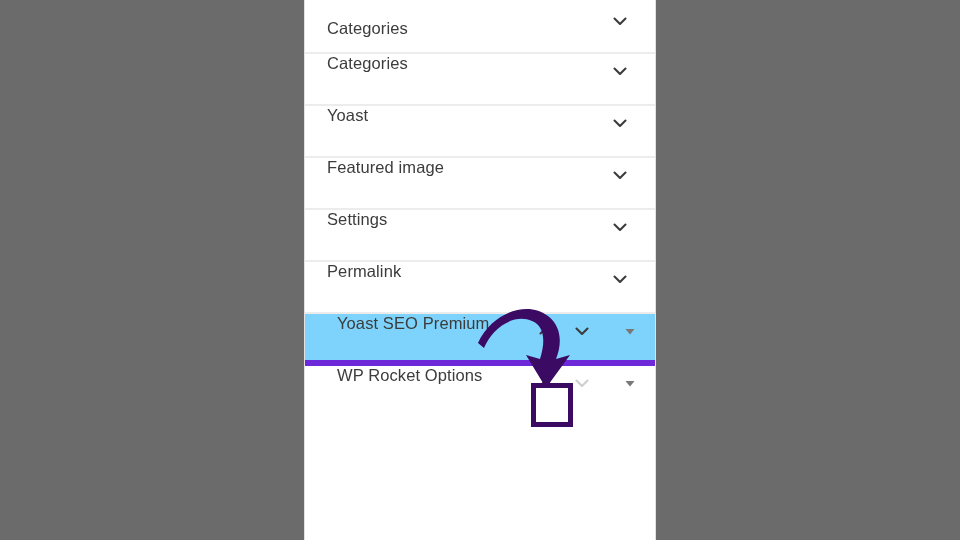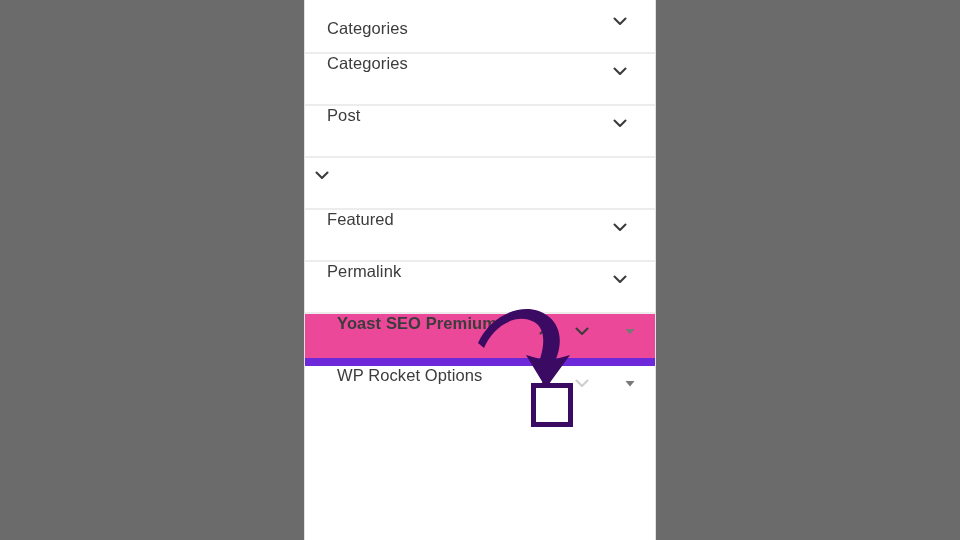--- a/index.html
+++ b/index.html
@@ -44,23 +44,22 @@
     border-bottom: 2px solid #ececec;
     background: #ffffff;
   }
   .row.first {
     
     height: 54px;
     align-items: flex-end;
     padding-bottom: 14px;
   }
   .row.hovered {
-    background: #ec4899;
-    border-bottom: 8px solid #6d28d9;
-    font-weight: bold;
+    background: #7dd3fc;
+    border-bottom: 6px solid #6d28d9;
   }
   .row.last {
     border-bottom: none;
   }
 
   .row-label {
     font-size: 16.5px;
     color: #3c3c3c;
     letter-spacing: 0.1px;
     white-space: nowrap;
@@ -157,42 +156,43 @@
       <span class="ctrls">
         <span class="chev collapse-chev">
           <svg width="20" height="20" viewBox="0 0 20 20" fill="none">
               <path class="stroke" d="M4.5 7.5 L10 13 L15.5 7.5" stroke-width="2.1" stroke-linecap="round" stroke-linejoin="round"></path>
             </svg>
         </span>
       </span>
     </div>
 
     <div class="row">
-      <span class="row-label">Post</span>
-      <span class="ctrls">
-        <span class="chev collapse-chev">
-          <svg width="20" height="20" viewBox="0 0 20 20" fill="none">
-              <path class="stroke" d="M4.5 7.5 L10 13 L15.5 7.5" stroke-width="2.1" stroke-linecap="round" stroke-linejoin="round"></path>
-            </svg>
-        </span>
-      </span>
-    </div>
-
-    <div class="row">
-      <span class="ctrls">
-        <span class="chev collapse-chev">
-          <svg width="20" height="20" viewBox="0 0 20 20" fill="none">
-              <path class="stroke" d="M4.5 7.5 L10 13 L15.5 7.5" stroke-width="2.1" stroke-linecap="round" stroke-linejoin="round"></path>
-            </svg>
-        </span>
-      </span>
-    </div>
-
-    <div class="row">
-      <span class="row-label">Featured</span>
+      <span class="row-label">Yoast</span>
+      <span class="ctrls">
+        <span class="chev collapse-chev">
+          <svg width="20" height="20" viewBox="0 0 20 20" fill="none">
+              <path class="stroke" d="M4.5 7.5 L10 13 L15.5 7.5" stroke-width="2.1" stroke-linecap="round" stroke-linejoin="round"></path>
+            </svg>
+        </span>
+      </span>
+    </div>
+
+    <div class="row">
+      <span class="row-label">Featured image</span>
+      <span class="ctrls">
+        <span class="chev collapse-chev">
+          <svg width="20" height="20" viewBox="0 0 20 20" fill="none">
+              <path class="stroke" d="M4.5 7.5 L10 13 L15.5 7.5" stroke-width="2.1" stroke-linecap="round" stroke-linejoin="round"></path>
+            </svg>
+        </span>
+      </span>
+    </div>
+
+    <div class="row">
+      <span class="row-label">Settings</span>
       <span class="ctrls">
         <span class="chev collapse-chev">
           <svg width="20" height="20" viewBox="0 0 20 20" fill="none">
               <path class="stroke" d="M4.5 7.5 L10 13 L15.5 7.5" stroke-width="2.1" stroke-linecap="round" stroke-linejoin="round"></path>
             </svg>
         </span>
       </span>
     </div>
 
     <div class="row">

